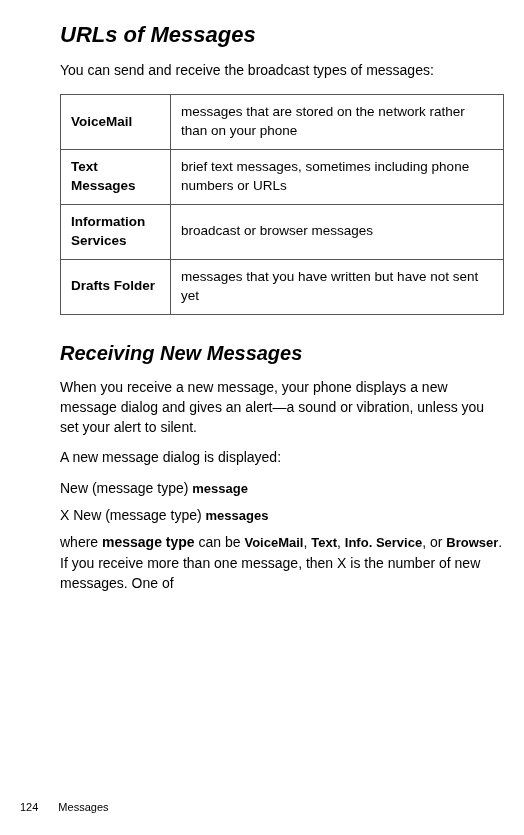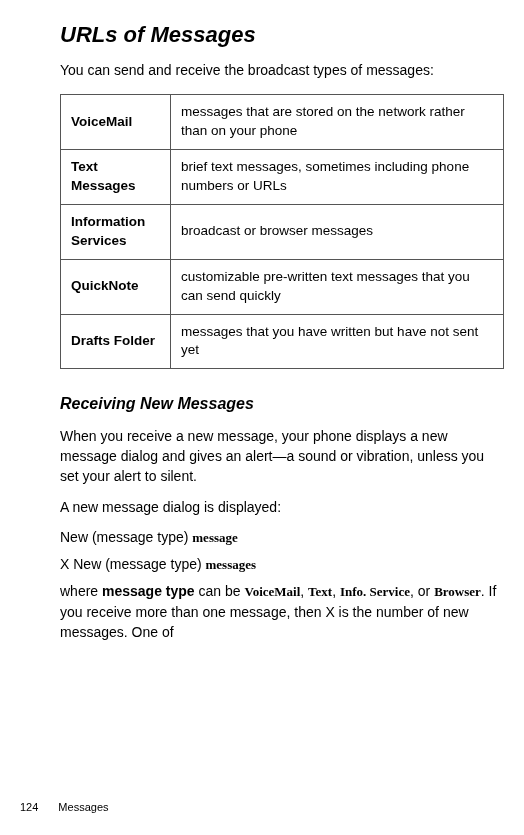--- a/index.html
+++ b/index.html
@@ -45,21 +45,21 @@
       font-size: 13.5px;
     }
 
     .message-table tr td:first-child {
       font-weight: bold;
       width: 110px;
       white-space: normal;
     }
 
     .section-title {
-      font-size: 16px;
+      font-size: 20px;
       font-weight: bold;
       font-style: italic;
       margin-bottom: 10px;
     }
 
     .body-text {
       font-size: 14px;
       margin-bottom: 10px;
       line-height: 1.45;
     }
@@ -67,21 +67,21 @@
     .code-line {
       font-size: 14px;
       margin-bottom: 6px;
       line-height: 1.5;
     }
 
     .italic {
     }
 
     .mono {
-      font-family: Liberation Serif, serif;
+      font-family: Liberation Sans, sans-serif;
       font-size: 13px;
     }
 
     .bold {
       font-weight: bold;
     }
 
     .page-footer {
       position: absolute;
       bottom: 20px;
@@ -108,24 +108,20 @@
         <td>VoiceMail</td>
         <td>messages that are stored on the network rather than on your phone</td>
       </tr>
       <tr>
         <td>Text Messages</td>
         <td>brief text messages, sometimes including phone numbers or URLs</td>
       </tr>
       <tr>
         <td>Information Services</td>
         <td>broadcast or browser messages</td>
-      </tr>
-      <tr>
-        <td>QuickNote</td>
-        <td>customizable pre-written text messages that you can send quickly</td>
       </tr>
       <tr>
         <td>Drafts Folder</td>
         <td>messages that you have written but have not sent yet</td>
       </tr>
     </tbody>
 </table>
 
 <h2 class="section-title">Receiving New Messages</h2>
 

